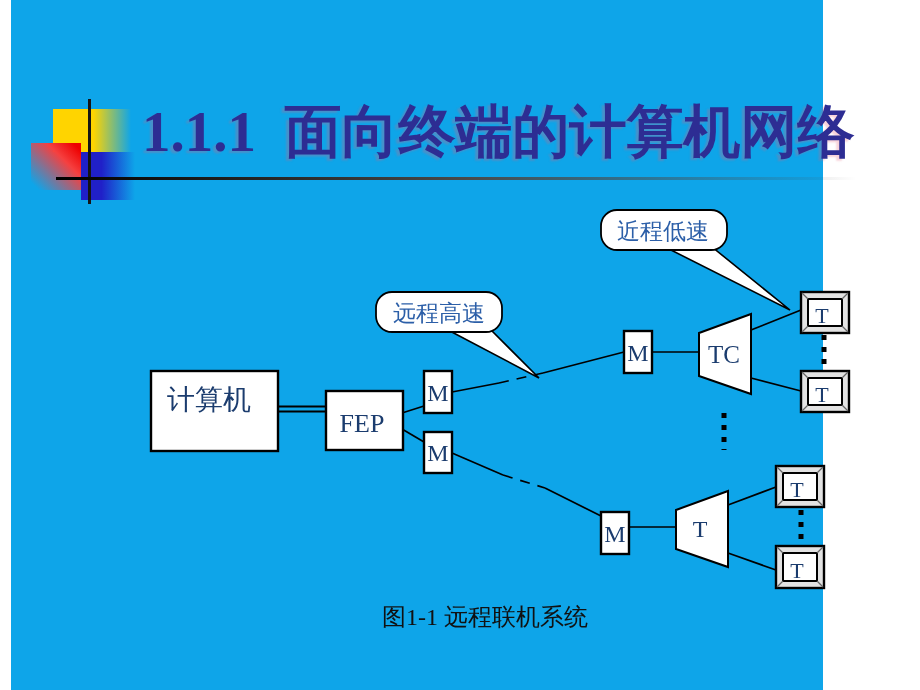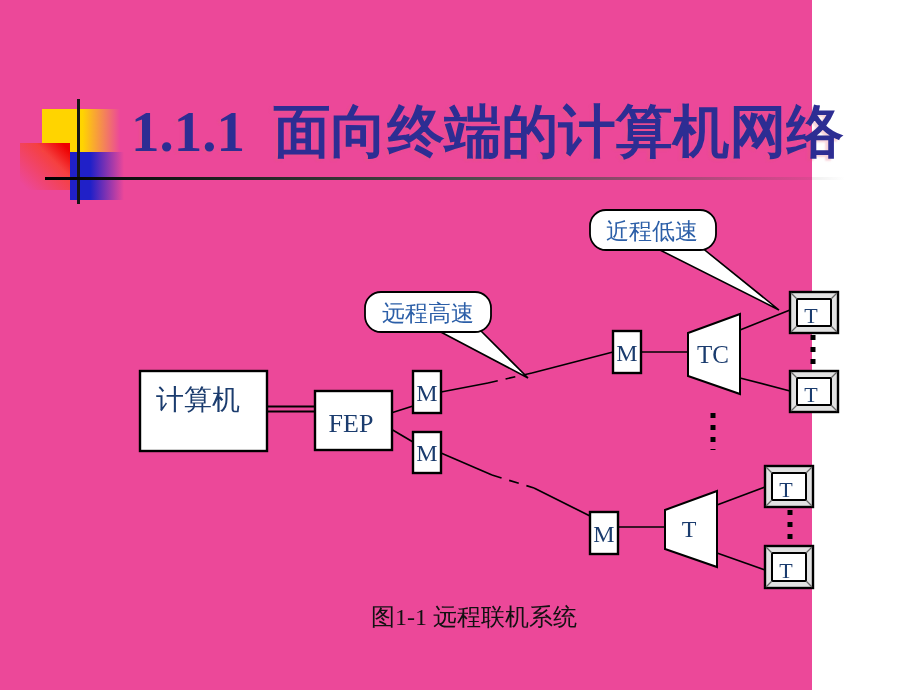--- a/index.html
+++ b/index.html
@@ -1,18 +1,18 @@
 <!DOCTYPE html>
 <html><head>
 <meta charset="utf-8">
 <style>
   html,body{margin:0;padding:0;}
   body{width:920px;height:690px;background:#ffffff;position:relative;overflow:hidden;
        font-family:"Liberation Serif","DejaVu Serif",serif;}
-  .slide{position:absolute;inset:0;width:812px;height:690px;background:#ec4899;}
+  .slide{position:absolute;inset:0;width:812px;height:690px;background:#0ea5e9;margin-left:11px;}
 
   
   .deco-yellow{position:absolute;left:42px;top:109px;width:78px;height:43px;
     background:linear-gradient(90deg,#ffd400 0%,#ffd400 52%,rgba(255,255,255,0) 100%);}
   .deco-red{position:absolute;left:20px;top:143px;width:50px;height:47px;
     background:linear-gradient(225deg,#ee0000 8%,#f54040 35%,rgba(255,255,255,0) 92%);}
   .deco-blue{position:absolute;left:70px;top:152px;width:54px;height:48px;
     background:linear-gradient(90deg,#2020c8 0%,#2020c8 38%,rgba(255,255,255,0) 100%);}
   .deco-vline{position:absolute;left:77px;top:99px;width:3px;height:105px;background:#151515;}
   .deco-hline{position:absolute;left:45px;top:177px;width:825px;height:3px;

